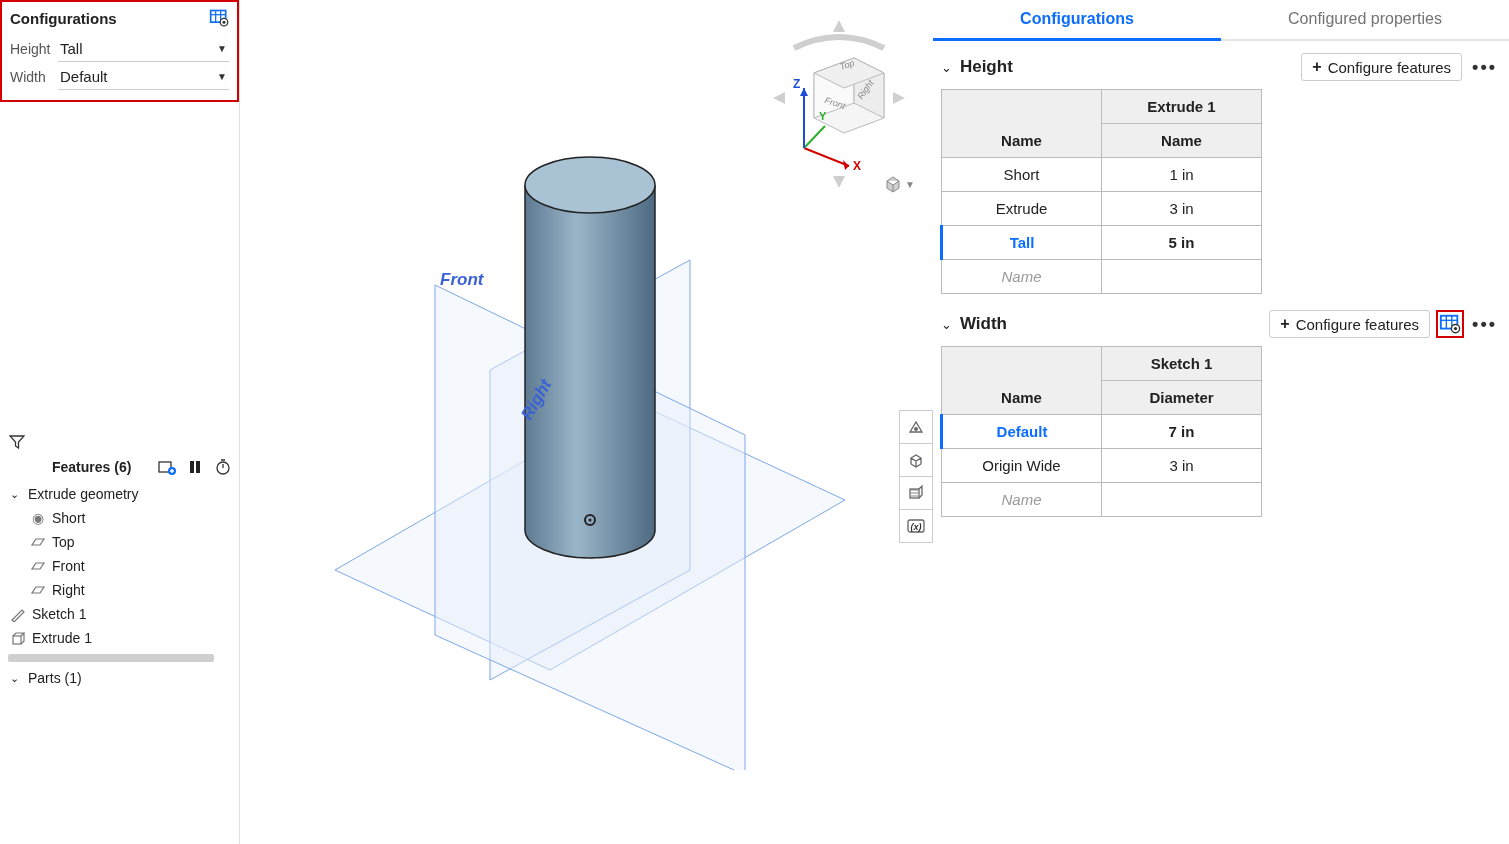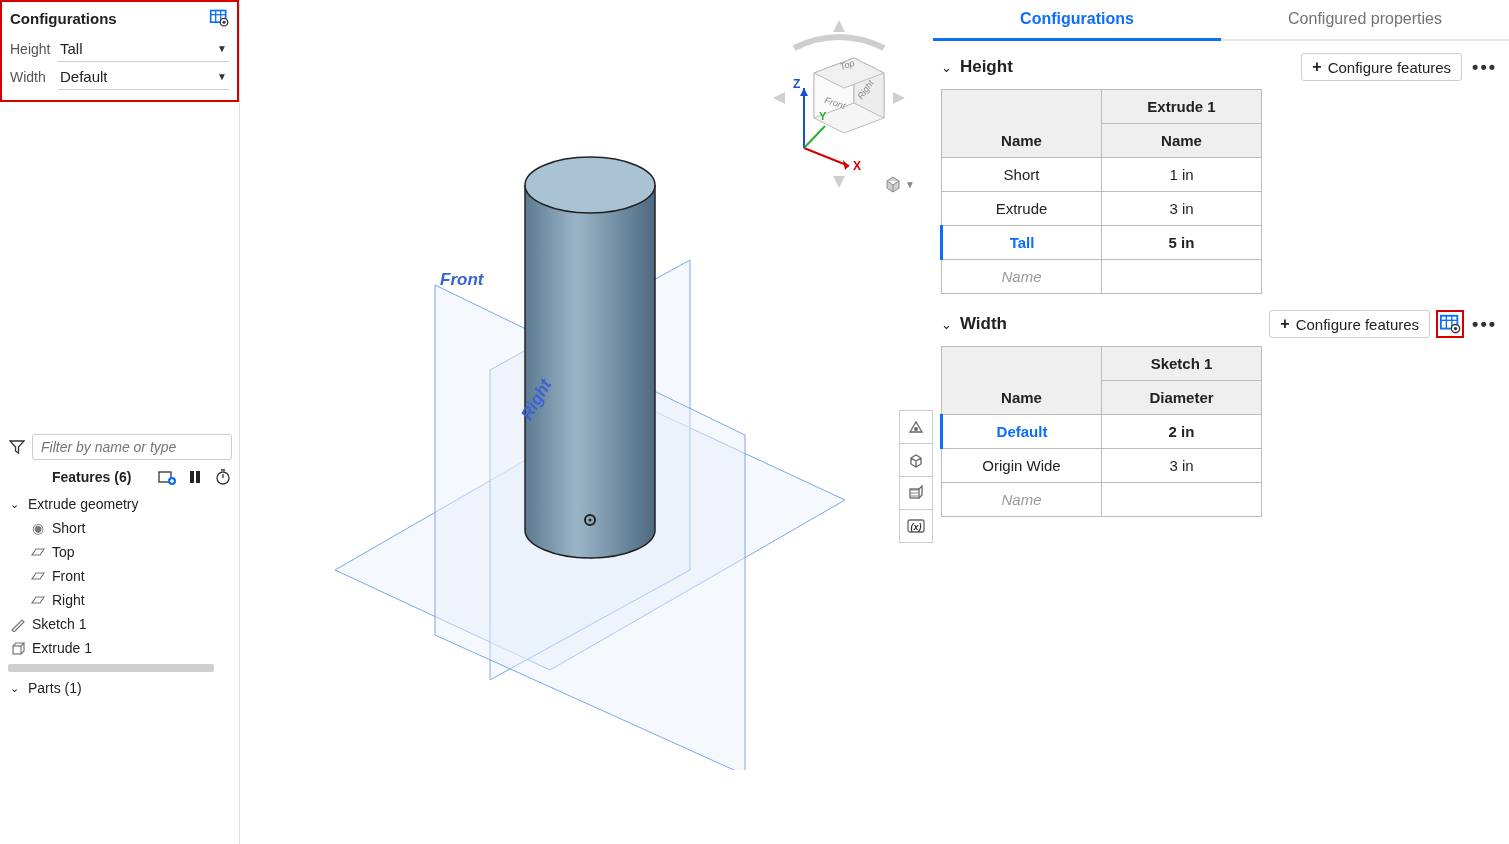--- a/index.html
+++ b/index.html
@@ -94,21 +94,20 @@
     </div>
   </div>
 
   <div class="features-section">
     <div class="filter-row">
       <span class="filter-icon">
         <svg width="16" height="16" viewBox="0 0 16 16">
             <path d="M1 2 L15 2 L9.5 8 L9.5 14 L6.5 12 L6.5 8 Z" fill="none" stroke="#333" stroke-width="1.3"></path>
           </svg>
       </span>
-      <input class="filter-input" placeholder="Filter by name or type" style="">
     </div>
     <div class="features-header">
       <span class="features-title">Features (6)</span>
       <div class="features-actions">
         <span class="feat-action-icon">
             <svg width="18" height="18" viewBox="0 0 18 18">
               <rect x="1" y="4" width="12" height="10" fill="none" stroke="#333" stroke-width="1.3"></rect>
               <circle cx="14" cy="13" r="4" fill="#0d6efd"></circle>
               <path d="M14 11 v4 M12 13 h4" stroke="#fff" stroke-width="1.5"></path>
             </svg>
@@ -358,21 +357,21 @@
       <tbody>
           <tr>
         <th rowspan="2" class="name-col" style="vertical-align:bottom">Name</th>
         <th class="val-col">Sketch 1</th>
       </tr>
       <tr>
             <th class="val-col">Diameter</th>
           </tr>
       <tr class="active">
             <td>Default</td>
-            <td>2 in</td>
+            <td>7 in</td>
           </tr>
       <tr>
             <td>Origin Wide</td>
             <td>3 in</td>
           </tr>
       <tr>
             <td class="placeholder">Name</td>
             <td></td>
           </tr>
     </tbody>

